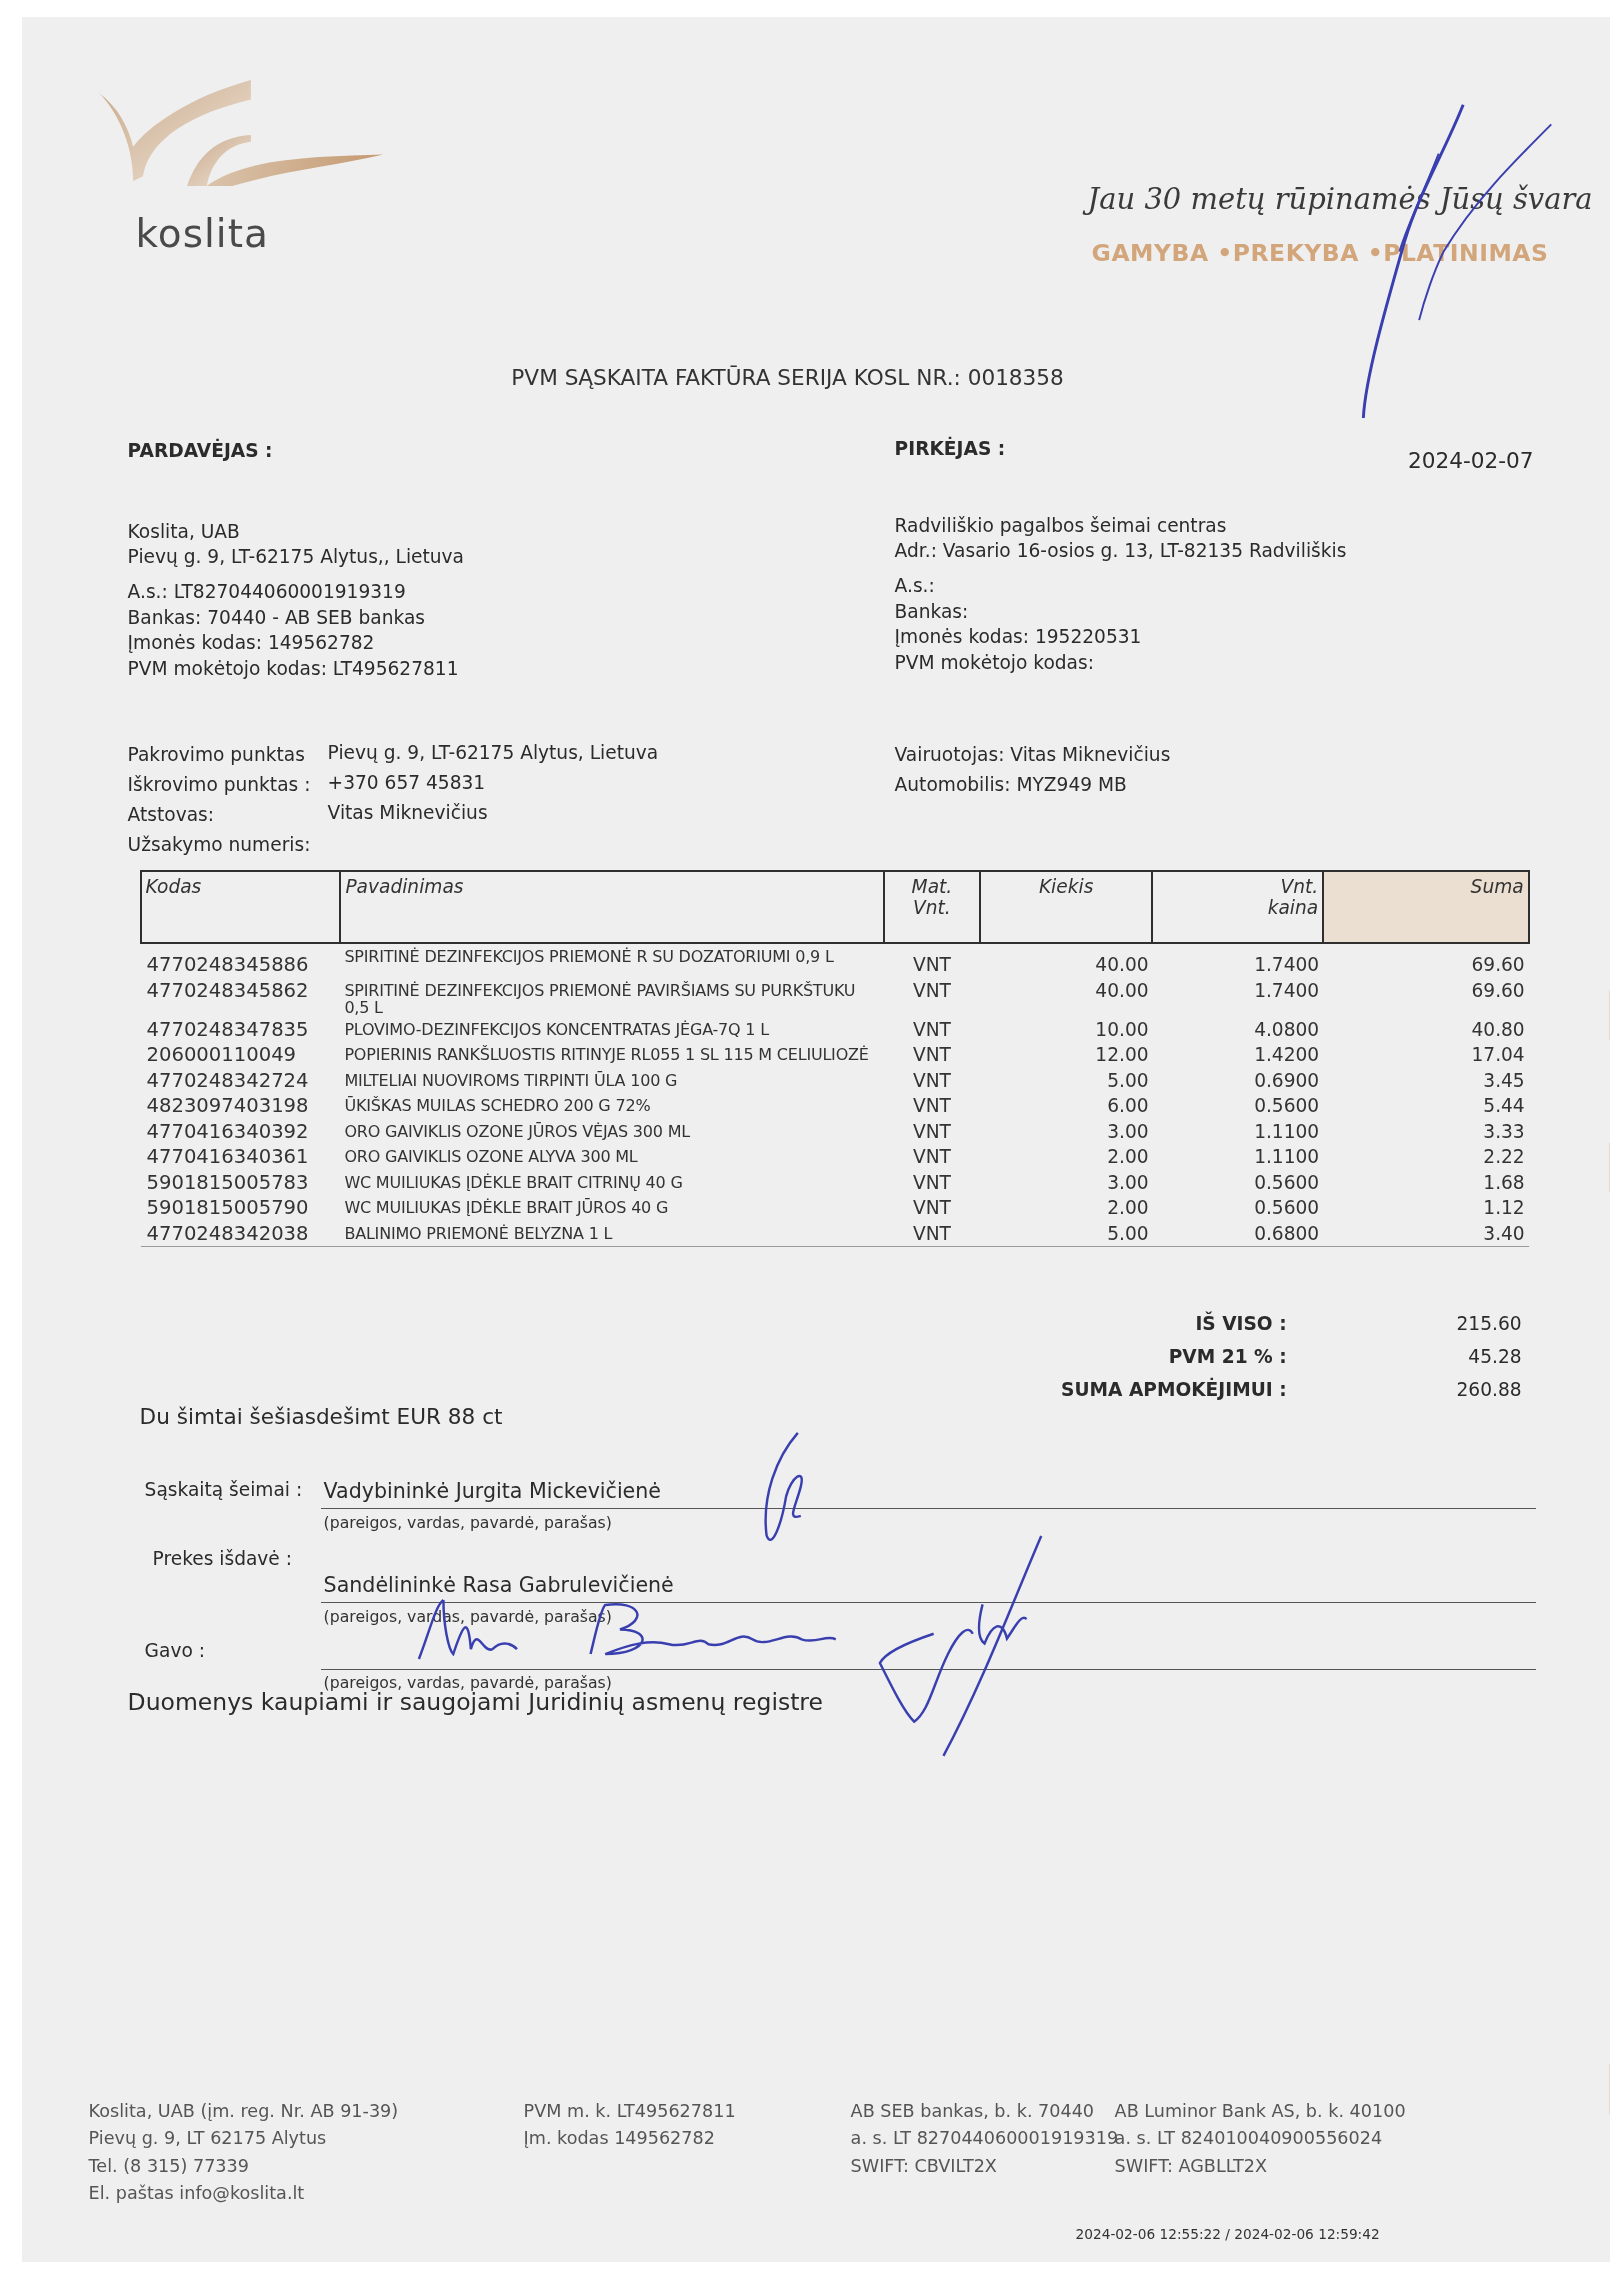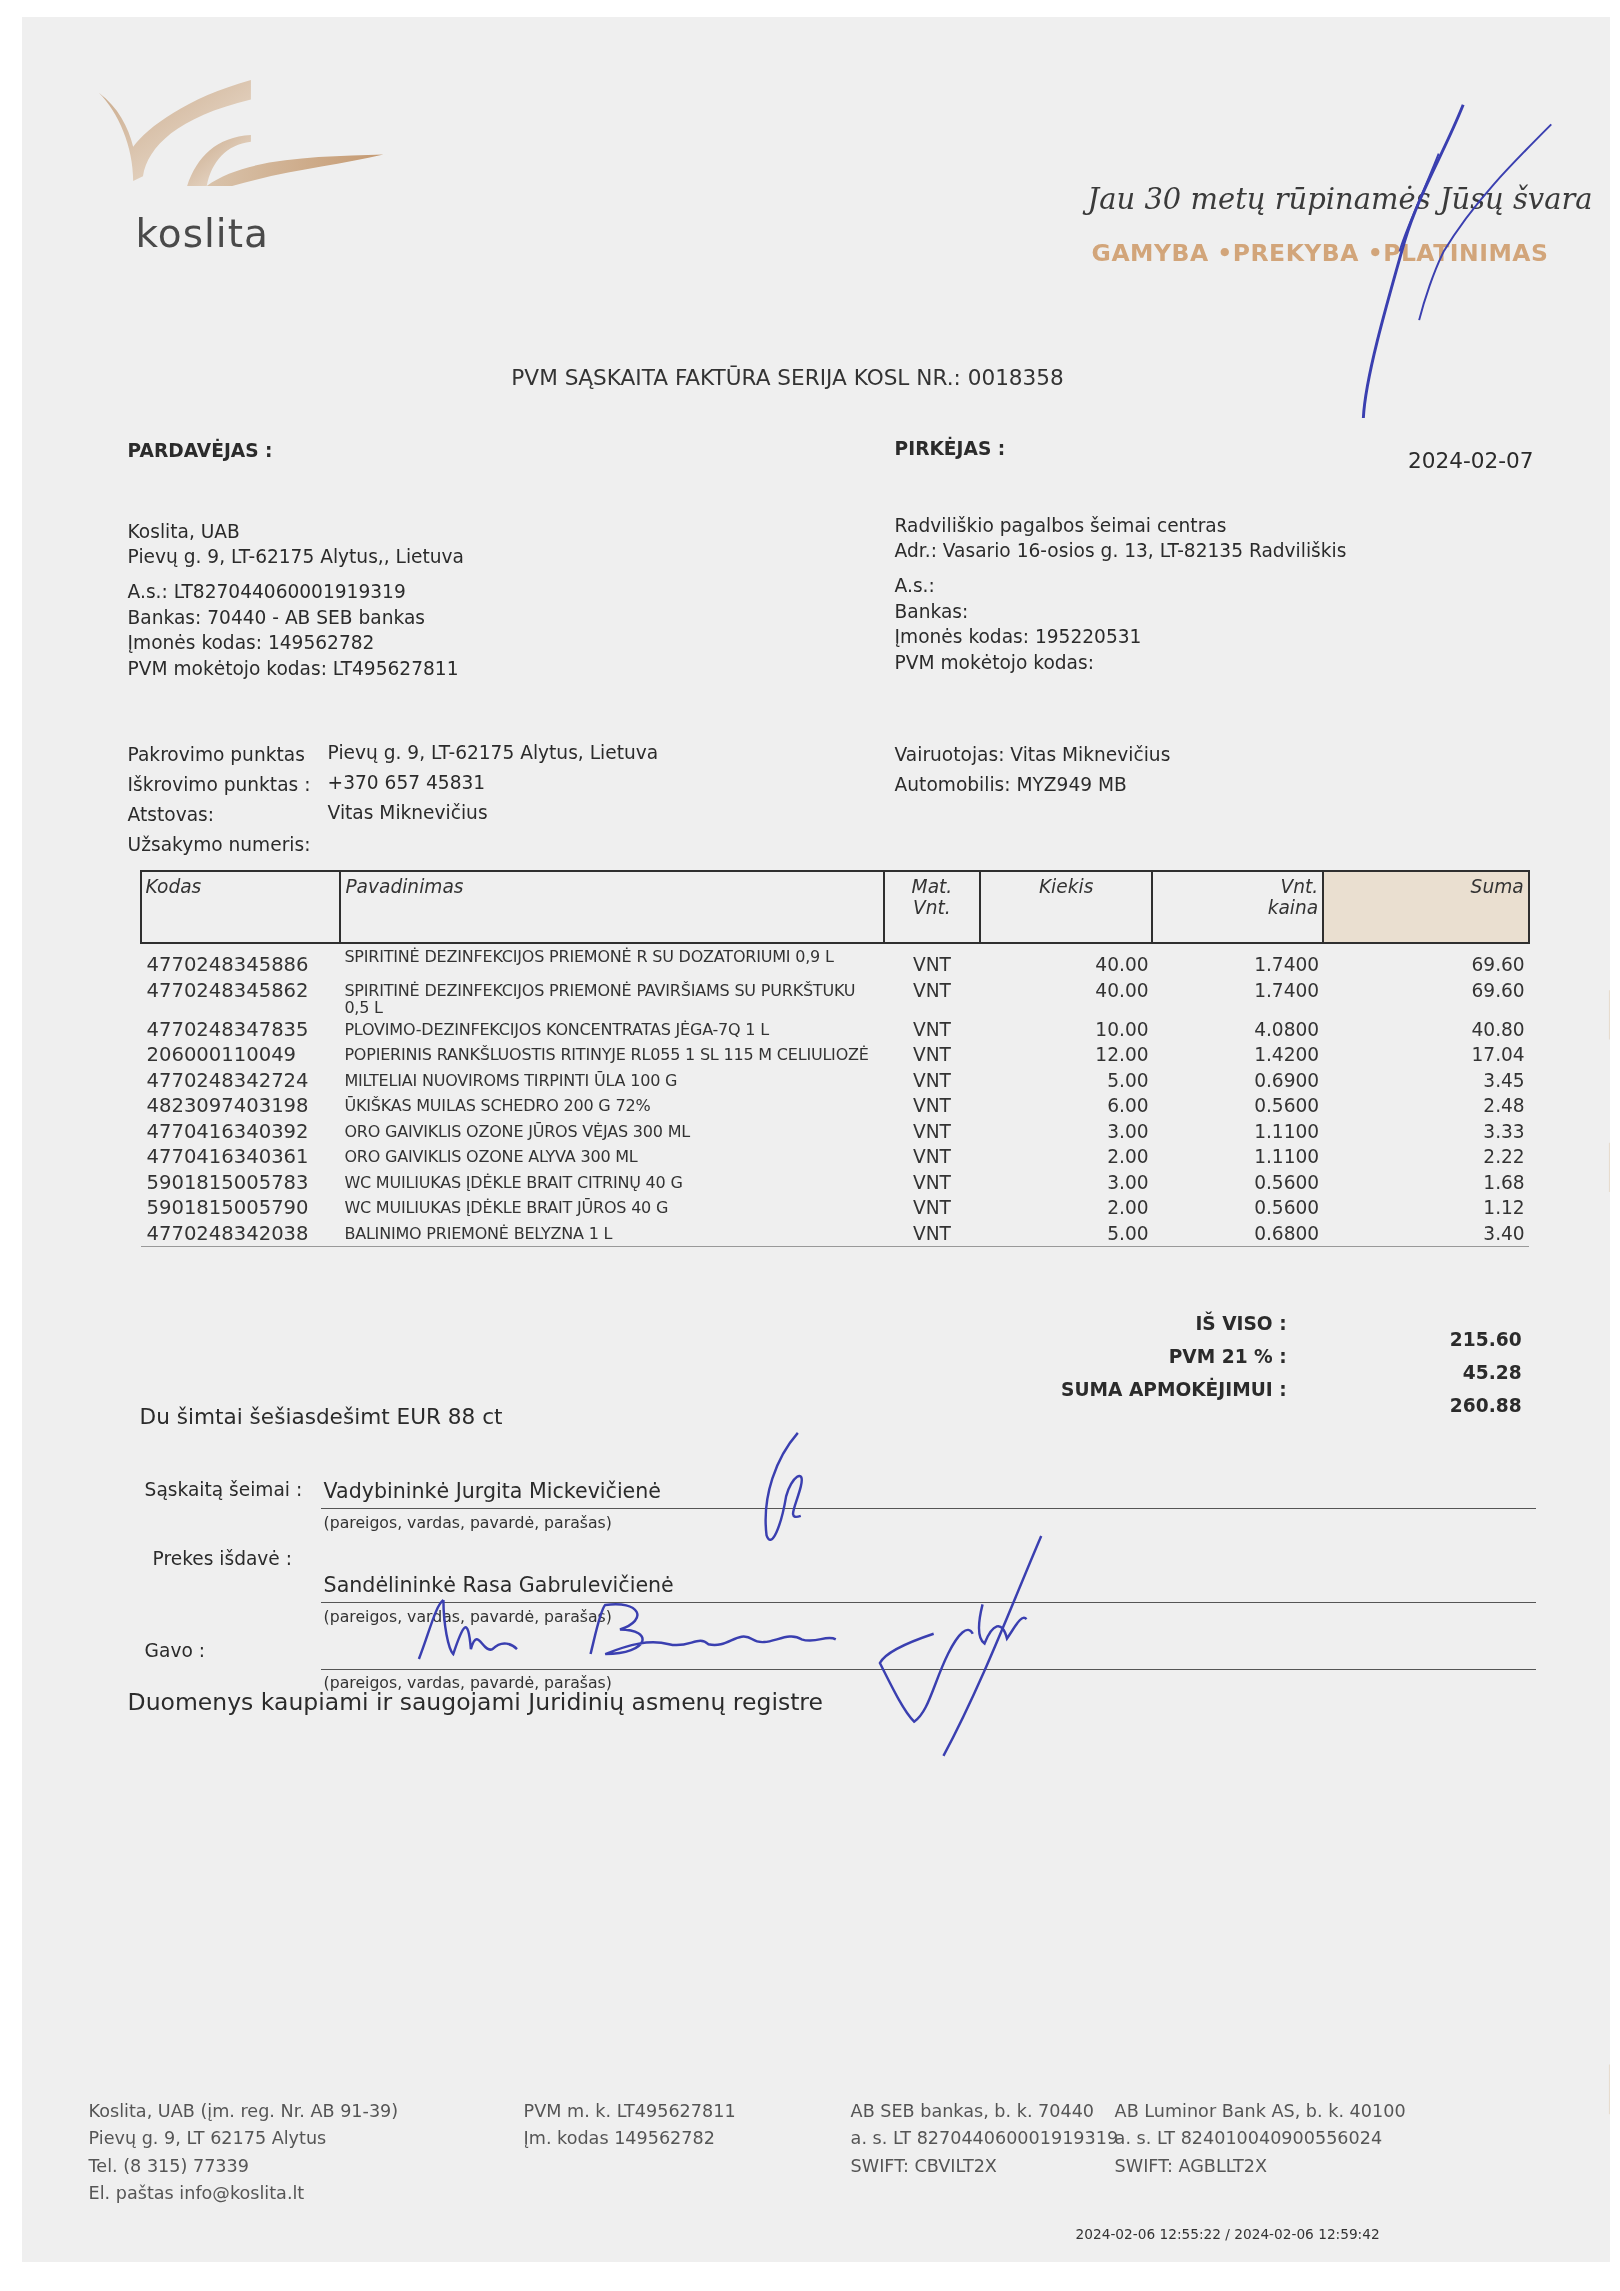--- a/index.html
+++ b/index.html
@@ -29,21 +29,21 @@
   table.items th.center { text-align: center; }
   table.items th.suma { background: #eadfd0; }
   table.items td { font-size: 17.6px; padding: 0 3.9px; line-height: 25.5px; vertical-align: top; color: #333; }
   table.items td.code { font-size: 19.6px; padding-left: 5.9px; }
   table.items td.name { font-size: 16px; line-height: 17.6px; padding-top: 3.9px; letter-spacing: -0.2px; }
   table.items td.unit { text-align: center; font-size: 18.6px; }
   table.items td.num { text-align: right; font-size: 18.6px; }
   tr.body-first td { padding-top: 7.8px; }
   tr.last td { border-bottom: 1px solid #999; }
   .tot-label { right: 323px; font-weight: bold; font-size: 18.6px; text-align: right; }
-  .tot-val { right: 88px; font-weight: bold; font-size: 18.6px; text-align: right; margin-top: 16px; }
+  .tot-val { right: 88px; font-weight: normal; font-size: 18.6px; text-align: right; }
   .words { left: 118px; top: 1387px; font-size: 21.6px; }
   .sig-label { font-size: 18.6px; }
   .sig-name { font-size: 20.6px; }
   .sig-line { position: absolute; left: 299px; width: 1215px; border-top: 1.5px solid #555; }
   .sig-hint { font-size: 15.7px; color: #333; }
   .register { left: 106px; top: 1671px; font-size: 23.5px; }
   .foot { font-family: "DejaVu Sans", sans-serif; font-size: 17.6px; line-height: 27.4px; color: #555; }
   .stamp { font-size: 13.7px; color: #333; }
   svg.ink { position: absolute; overflow: visible; }
 </style>
@@ -180,21 +180,21 @@
           <td class="num">5.00</td>
           <td class="num">0.6900</td>
           <td class="num">3.45</td>
         </tr>
         <tr>
           <td class="code">4823097403198</td>
           <td class="name">ŪKIŠKAS MUILAS SCHEDRO 200 G 72%</td>
           <td class="unit">VNT</td>
           <td class="num">6.00</td>
           <td class="num">0.5600</td>
-          <td class="num">2.48</td>
+          <td class="num">5.44</td>
         </tr>
         <tr>
           <td class="code">4770416340392</td>
           <td class="name">ORO GAIVIKLIS OZONE JŪROS VĖJAS 300 ML</td>
           <td class="unit">VNT</td>
           <td class="num">3.00</td>
           <td class="num">1.1100</td>
           <td class="num">3.33</td>
         </tr>
         <tr>

